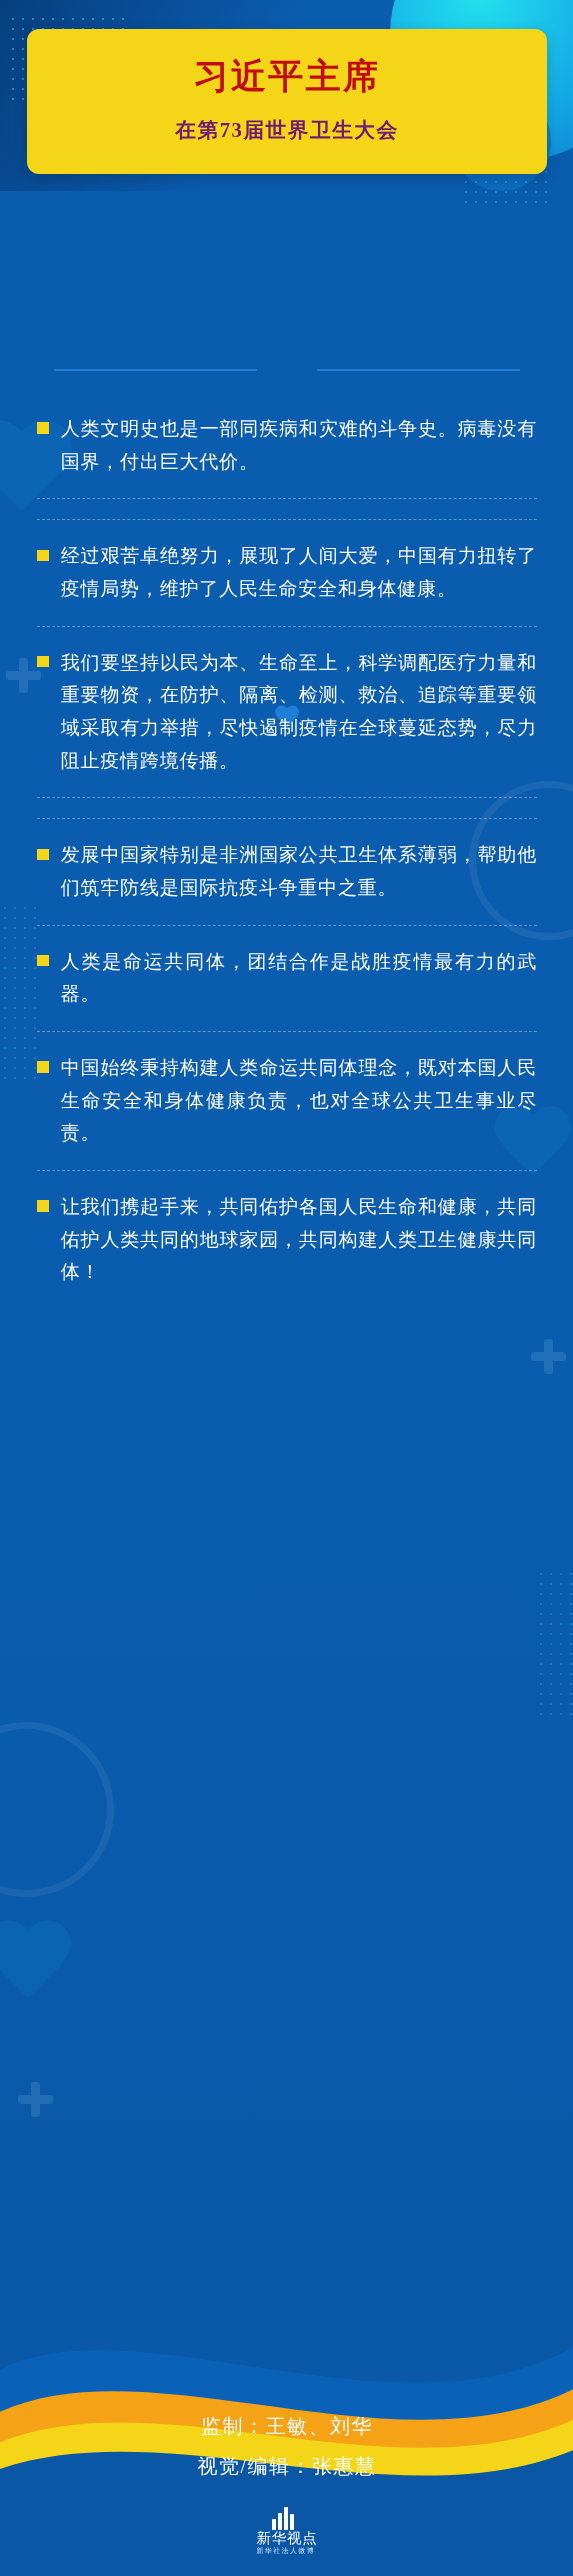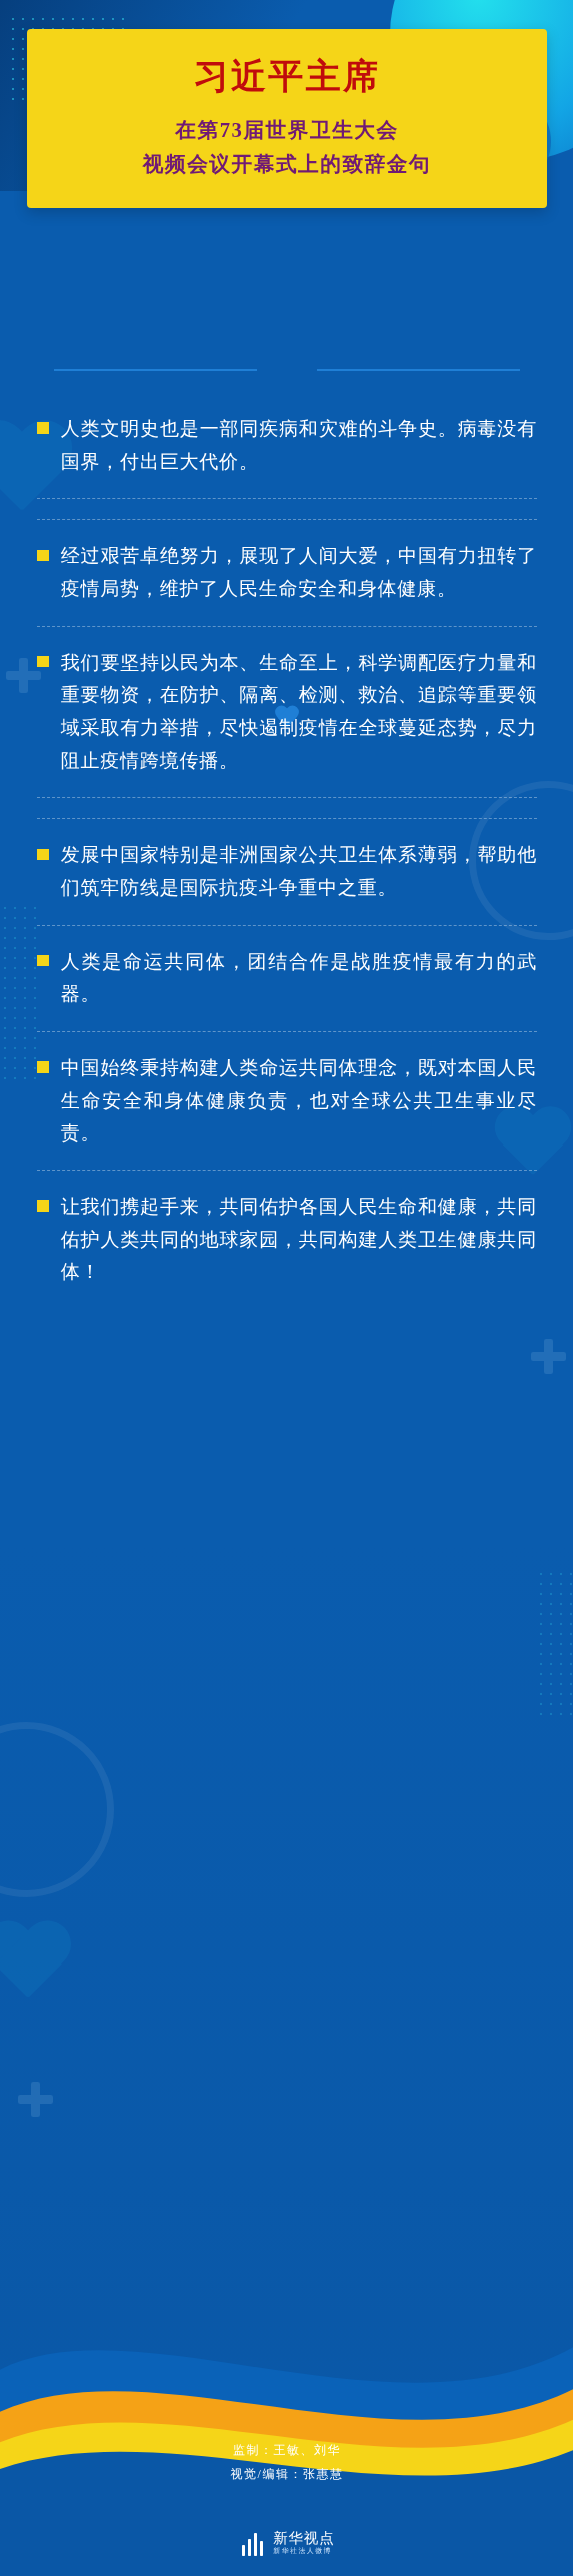--- a/index.html
+++ b/index.html
@@ -90,21 +90,21 @@
     position: absolute; top: 23px; height: 1.5px; background: #1f7fd6;
   }
   .rule-left  { left: 54px; width: 203px; }
   .rule-right { right: 54px; width: 203px; }
 
   
   .title-card {
     position: absolute; top: 29px; left: 27px;
     width: 520px; box-sizing: border-box;
     background: #f5d518;
-    border-radius: 4px;
+    border-radius: 12px;
     padding: 26px 23px 27.6px 23px;
     text-align: center;
     box-shadow: 0 4.6px 13.8px rgba(0,0,0,.18);
   }
   .title-main {
     font-family: "Liberation Serif", "DejaVu Serif", serif;
     font-weight: bold;
     font-size: 35px;
     color: #c00c0c;
     letter-spacing: 2.3px;
@@ -151,27 +151,27 @@
   }
 
   
   .bottom-wave { position: absolute; left: 0; bottom: 0; width: 574px; height: 321px; }
 
   
   .credits {
     position: absolute; left: 0; bottom: 90px; width: 574px;
     text-align: center; color: #ffffff;
     font-family: "Liberation Serif", "DejaVu Serif", serif;
-    font-size: 12px; line-height: 2.0; letter-spacing: 1.5px;
+    font-size: 20px; line-height: 2.0; letter-spacing: 1.5px;
   }
 
   
   .logo {
     position: absolute; left: 0; bottom: 20px; width: 574px;
-    display: flex; align-items: center; justify-content: center;
+    display: flex; align-items: center; justify-content: center; flex-direction: column;
   }
   .logo-mark {
     width: 26px; height: 26px; margin-right: 7.7px;
     display: flex; align-items: flex-end; justify-content: center;
   }
   .logo-mark span {
     display: block; width: 3.8px; margin: 0 1.1px; background: #ffffff; border-radius: 0.8px;
   }
   .logo-text { text-align: left; color: #ffffff; }
   .logo-title {
@@ -201,21 +201,20 @@
     <div class="plus plus-1"></div>
     <div class="plus plus-2"></div>
     <div class="plus plus-3"></div>
     <div class="ring ring-1"></div>
     <div class="ring ring-2"></div>
   </div>
 
   <div class="title-card">
     <div class="title-main">习近平主席</div>
     <div class="title-sub">在第73届世界卫生大会</div>
-    <div class="title-sub">视频会议开幕式上的致辞金句</div>
   </div>
 
   <div class="rule-wrap">
     <div class="rule-line rule-left"></div>
     <div class="rule-line rule-right"></div>
     <div class="heart heart-main"></div>
   </div>
 
   <div class="quotes">
 

